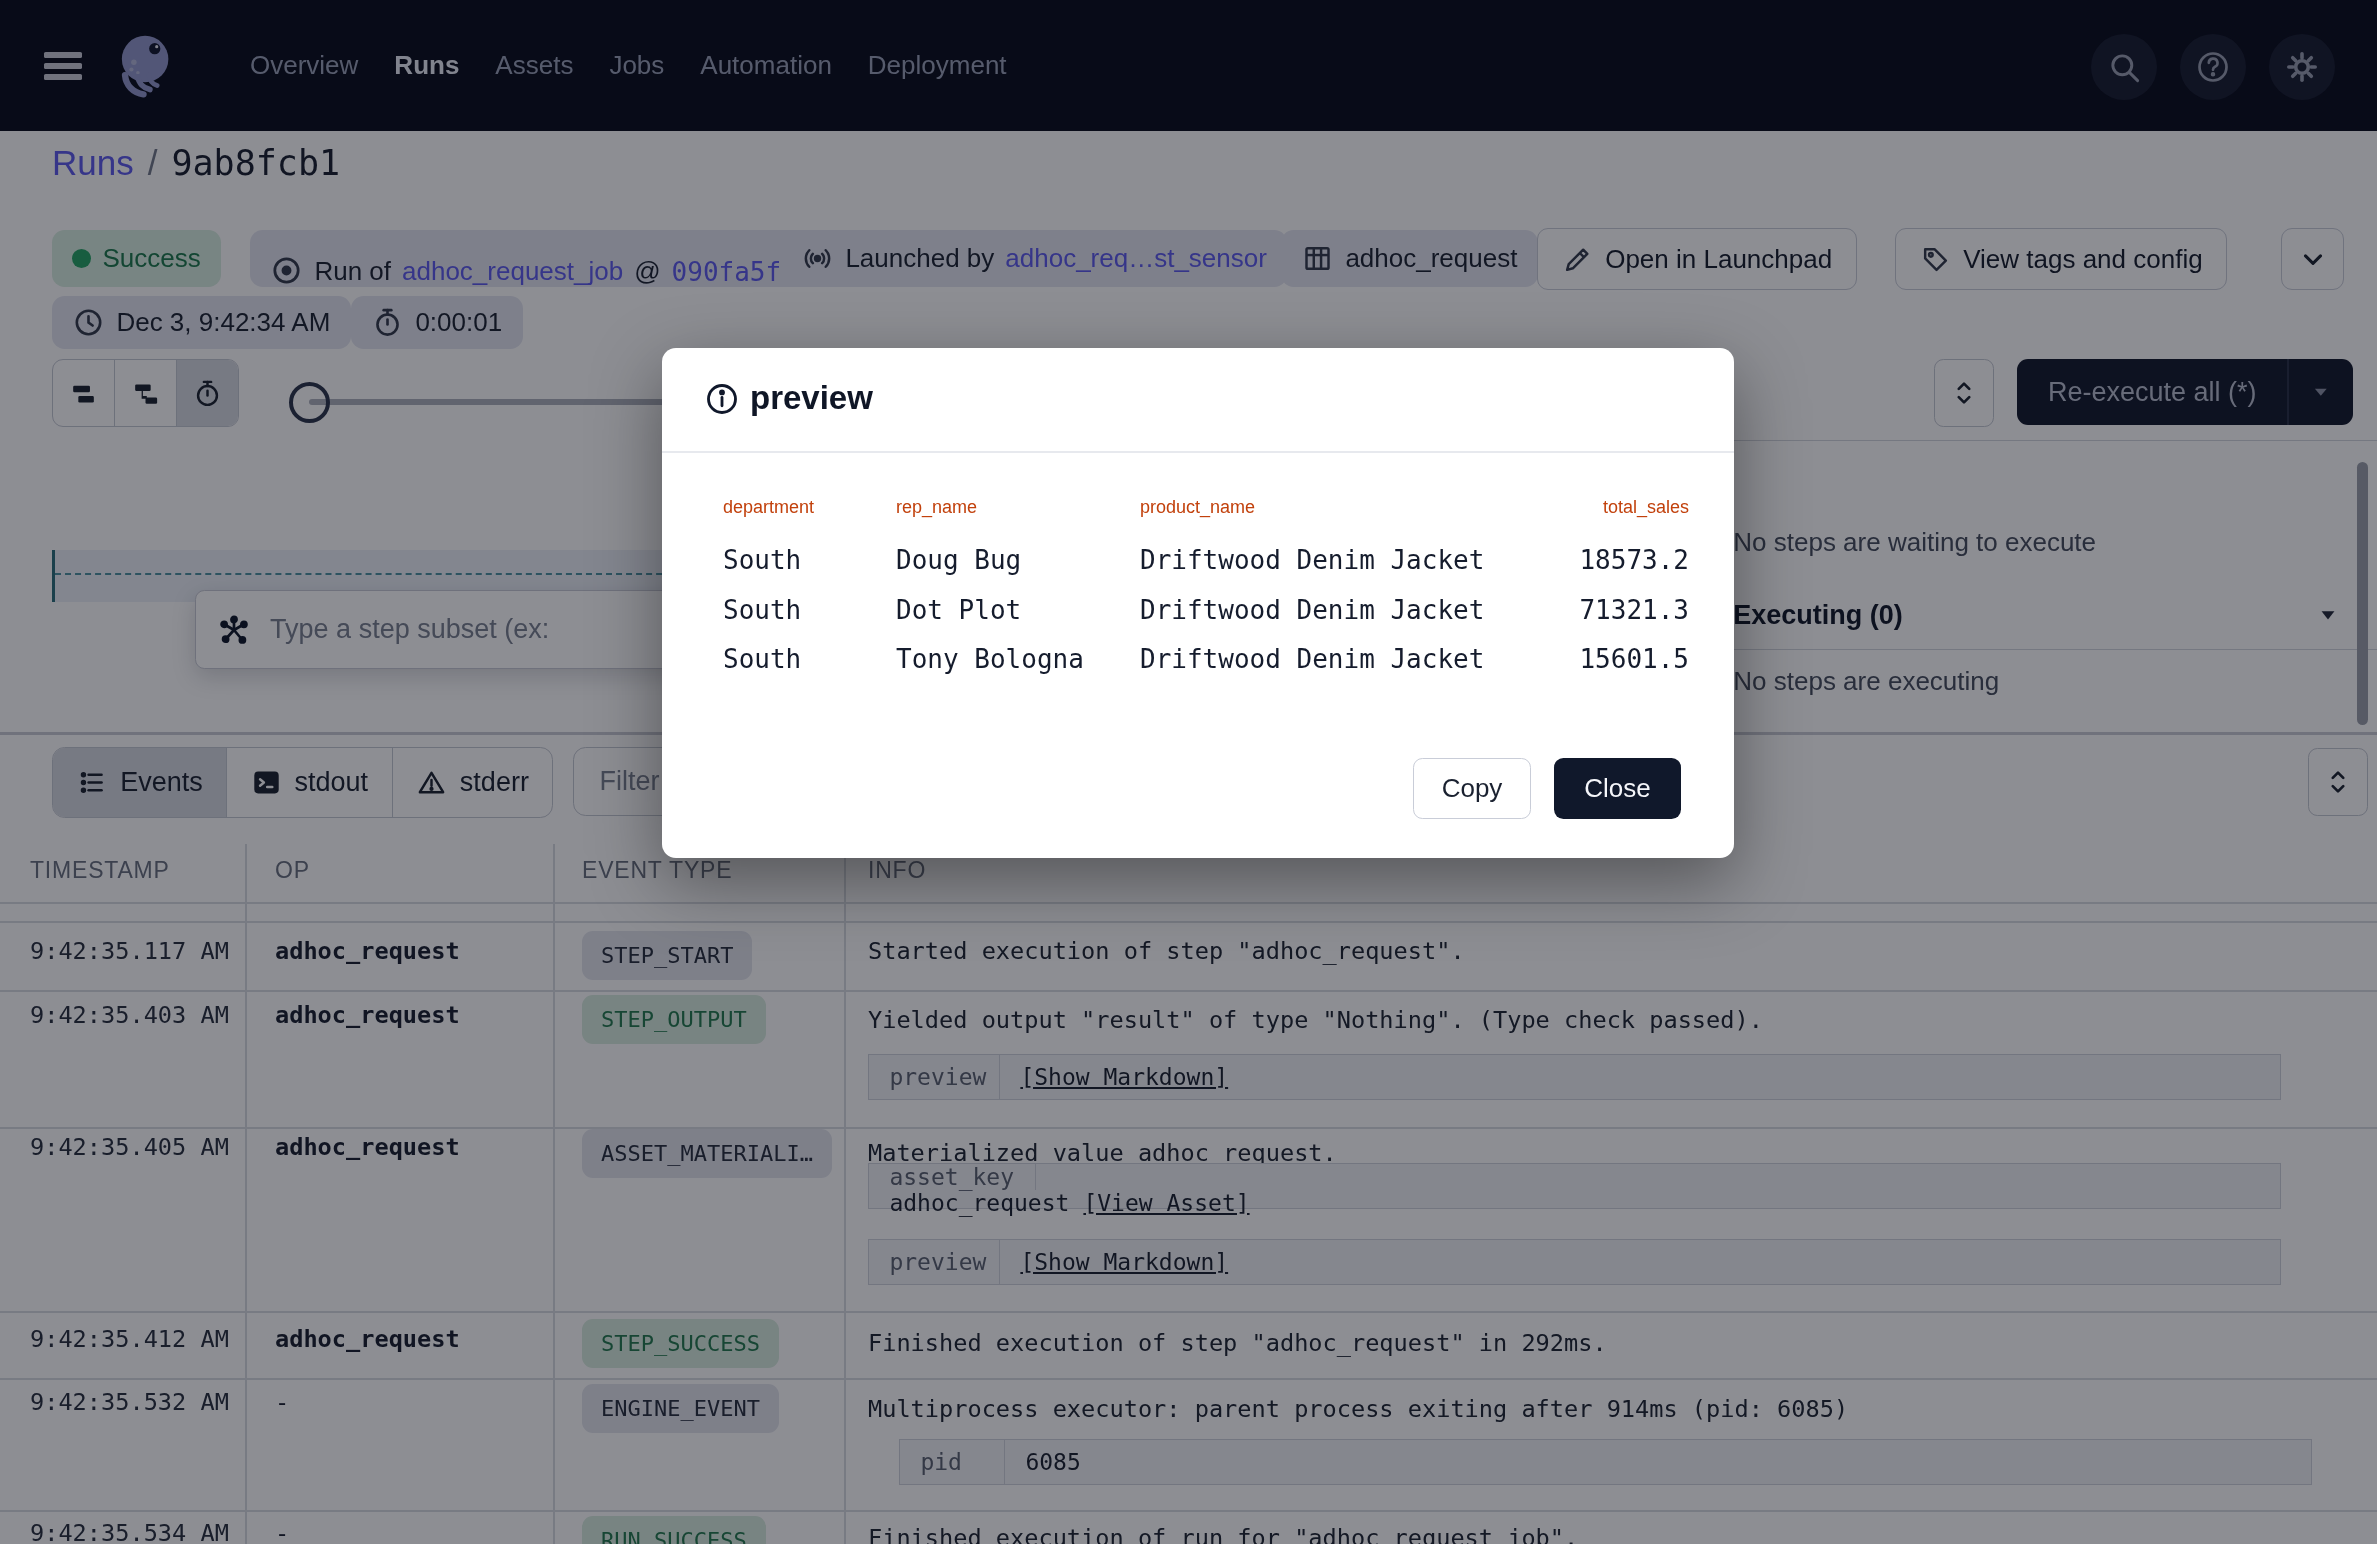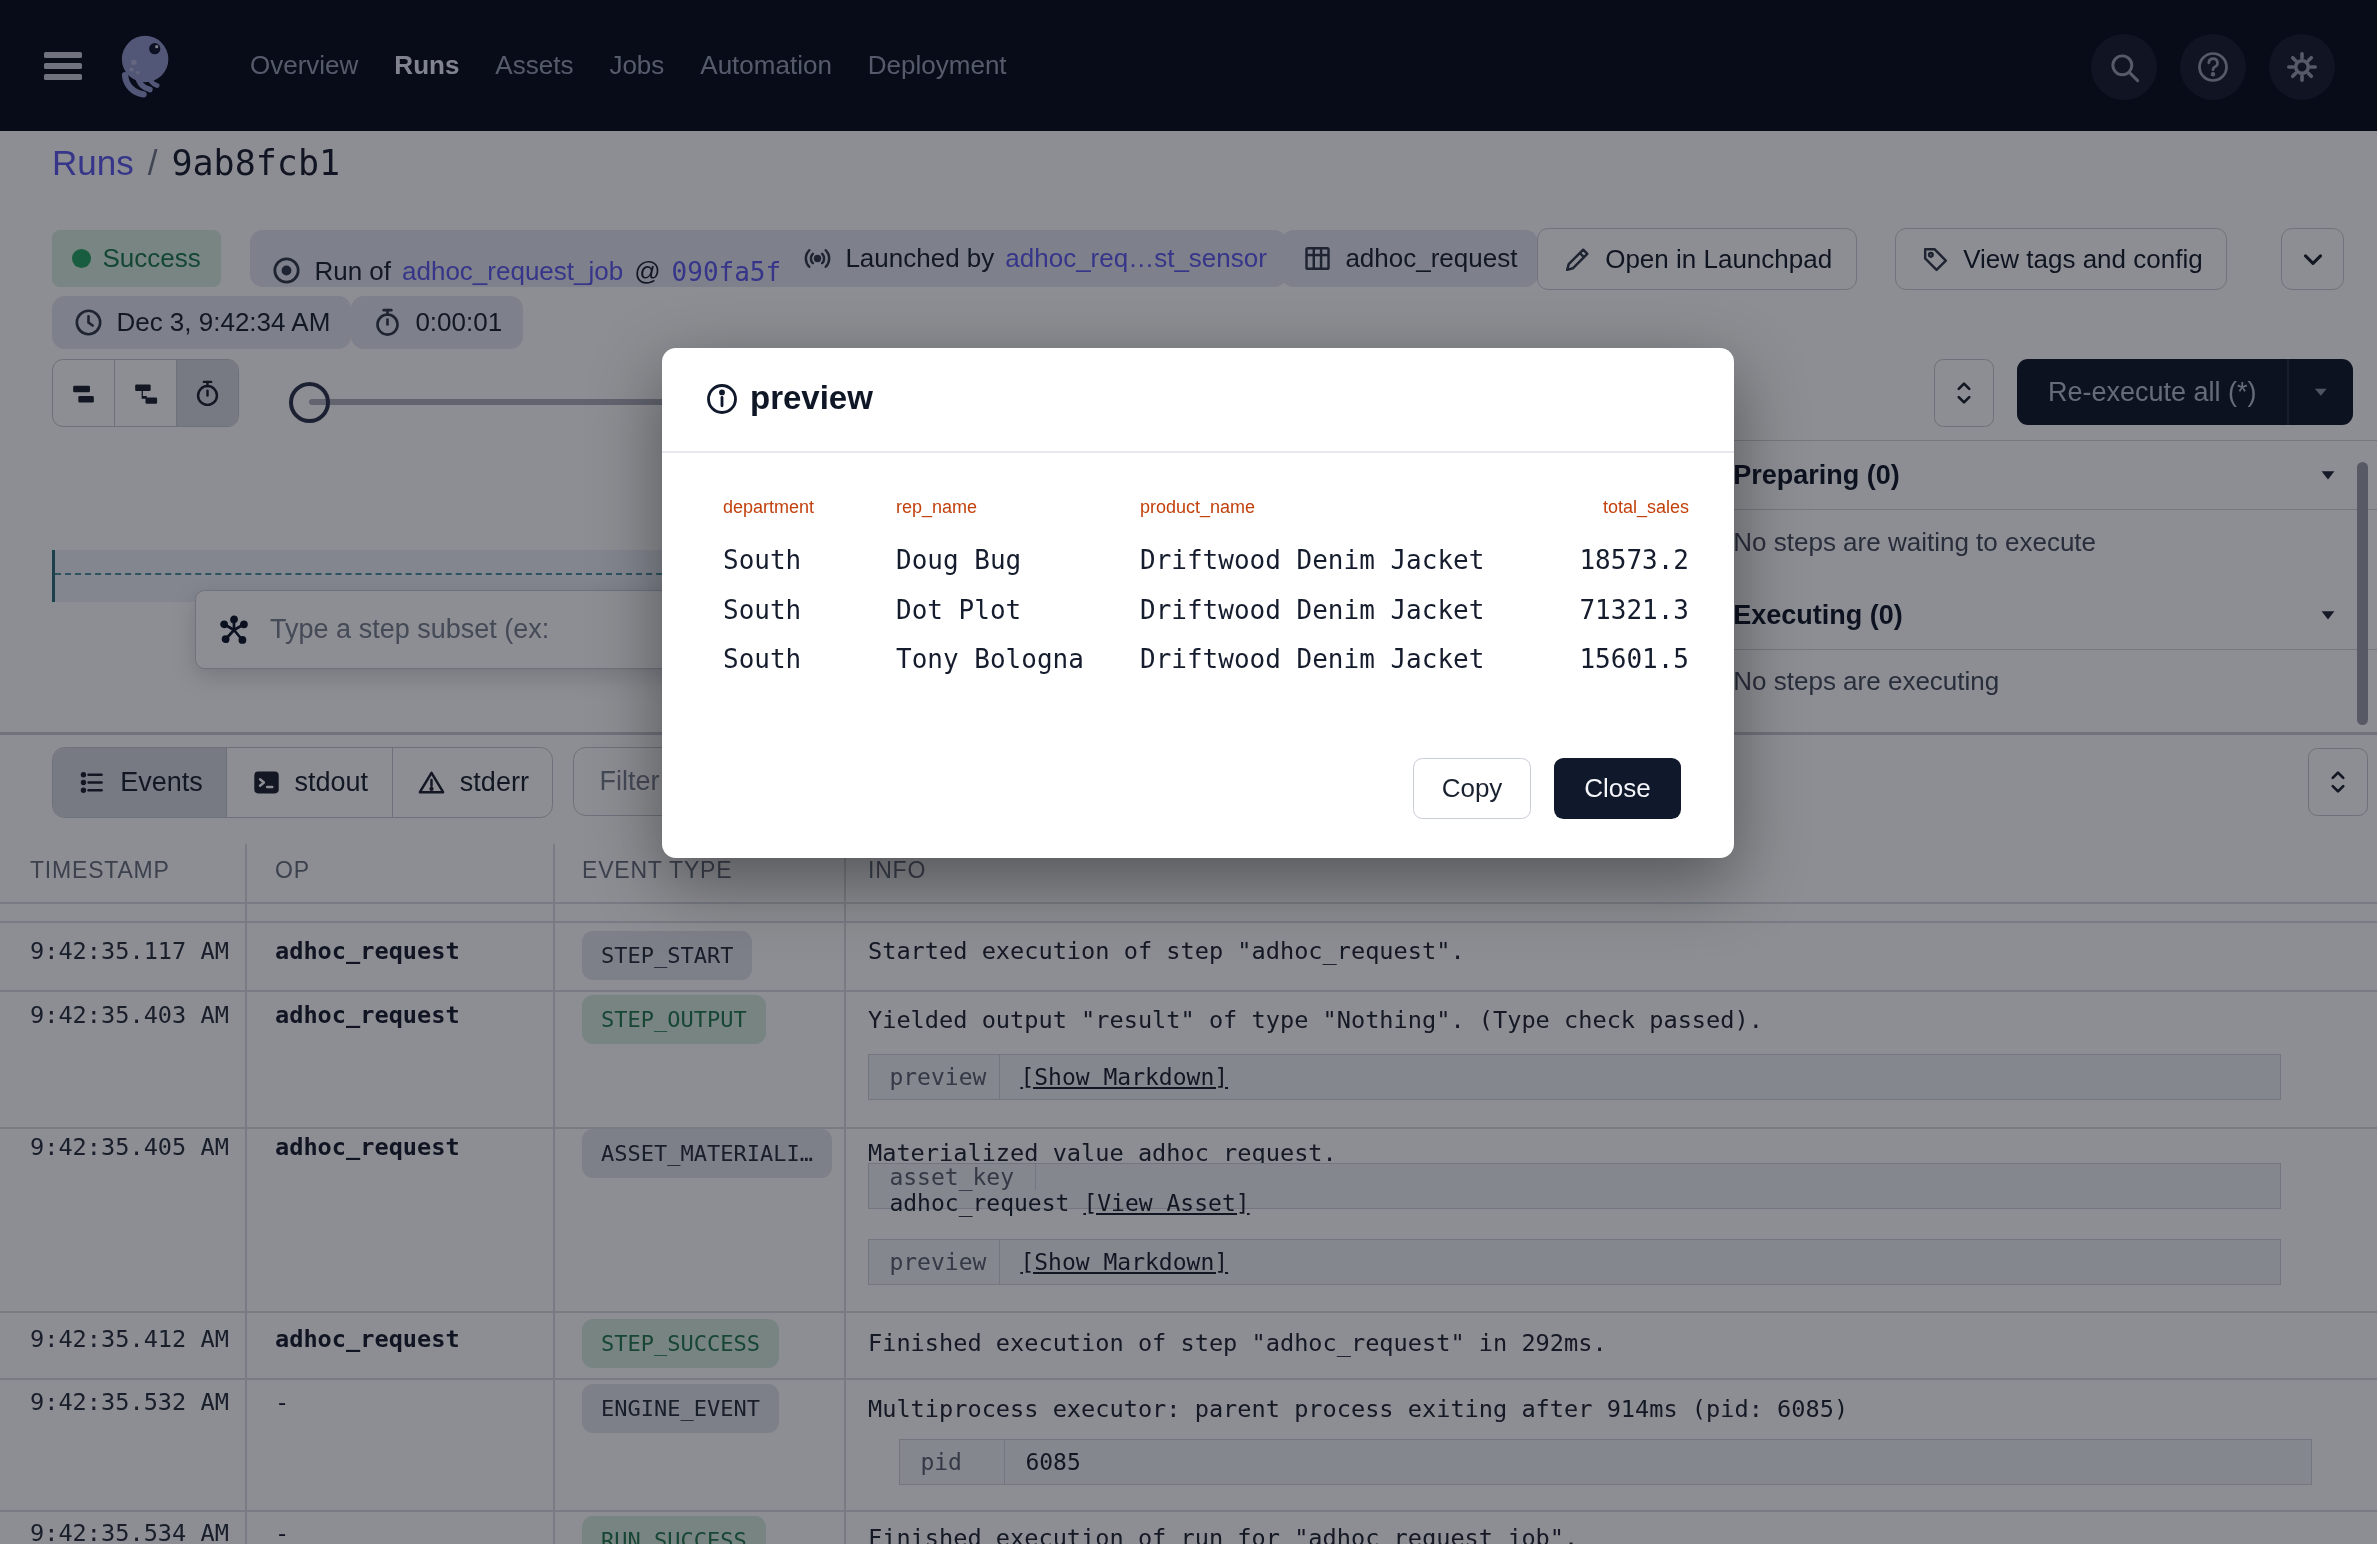--- a/index.html
+++ b/index.html
@@ -17,21 +17,21 @@
     display:flex;align-items:center;justify-content:center;color:#9aa0b2;}
   
   .crumb{left:52px;top:138px;height:50px;display:flex;align-items:center;font-size:35px;}
   .crumb .sec{color:#5e5cec;cursor:pointer;}
   .crumb .sep{color:#747b8b;margin:0 14px;}
   .crumb .id{color:#1a2130;font-family:"DejaVu Sans Mono",monospace;}
   
   .pill{height:57px;border-radius:12.6px;background:#e4e6f1;display:inline-flex;
         align-items:center;padding:0 20.4px;font-size:26px;color:#1d2433;gap:11px;white-space:nowrap;}
   .pill .lnk{color:#5e5cec;}
-  .pill.success{background:#d9eee1;color:#1e7a4e;font-weight:500;border-radius:8px;}
+  .pill.success{background:#d9eee1;color:#1e7a4e;font-weight:500;}
   .dot{width:19px;height:19px;border-radius:50%;background:#27a566;}
   .btn{height:60px;border-radius:11px;background:#ffffff;border:1.6px solid #c9cdd8;
        display:inline-flex;align-items:center;justify-content:center;gap:12.6px;
        font-size:26px;color:#171e2e;padding:0 23.6px;cursor:pointer;white-space:nowrap;}
   .icon{color:#343b4d;}
   
   .seg{left:52px;top:359px;height:66px;display:flex;border:1.6px solid #c5c9d3;
        border-radius:11px;background:#fff;overflow:hidden;}
   .seg .cell{width:61px;display:flex;align-items:center;justify-content:center;
        border-right:1.6px solid #c5c9d3;color:#1c2330;}
@@ -295,26 +295,20 @@
       <circle cx="12" cy="5" r="1.7"></circle>
       <circle cx="18.6" cy="8.2" r="1.7"></circle>
       <circle cx="17.6" cy="18.6" r="1.7"></circle>
       <circle cx="6.4" cy="18.1" r="1.7"></circle>
       <circle cx="5.4" cy="8.2" r="1.7"></circle>
     </svg>
   <input placeholder="Type a step subset (ex: " style="">
 </div>
 
 <div class="p rpanel">
-  <div class="rhead" style="top:0;">
-    <span>Preparing (0)</span>
-    <svg width="22" height="22" viewBox="0 0 24 24" fill="#232a3a">
-        <path d="M5 8h14l-7 9z"></path>
-      </svg>
-  </div>
   <div class="rbody" style="top:86px;">No steps are waiting to execute</div>
   <div class="rhead" style="top:140px;">
     <span>Executing (0)</span>
     <svg width="22" height="22" viewBox="0 0 24 24" fill="#232a3a">
         <path d="M5 8h14l-7 9z"></path>
       </svg>
   </div>
   <div class="rbody" style="top:225px;">No steps are executing</div>
 </div>
 <div class="p scrollthumb"></div>

